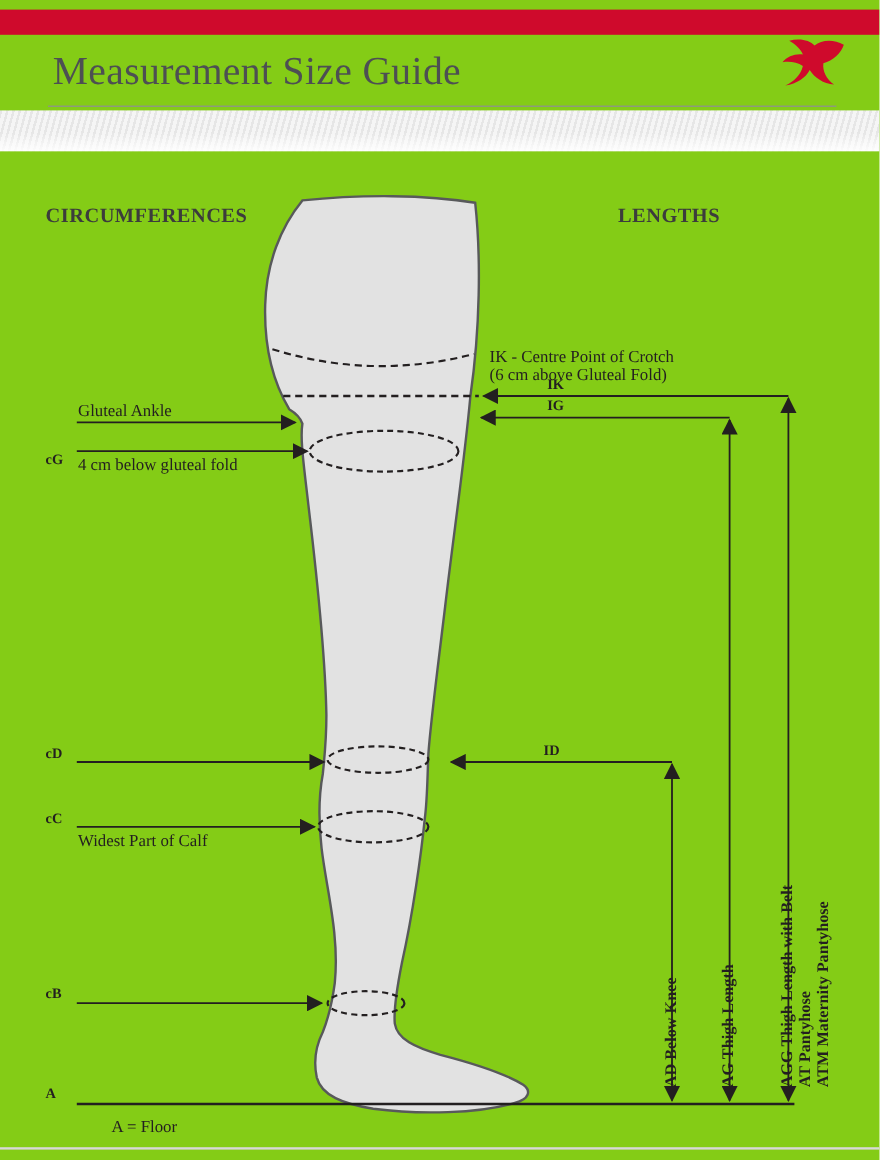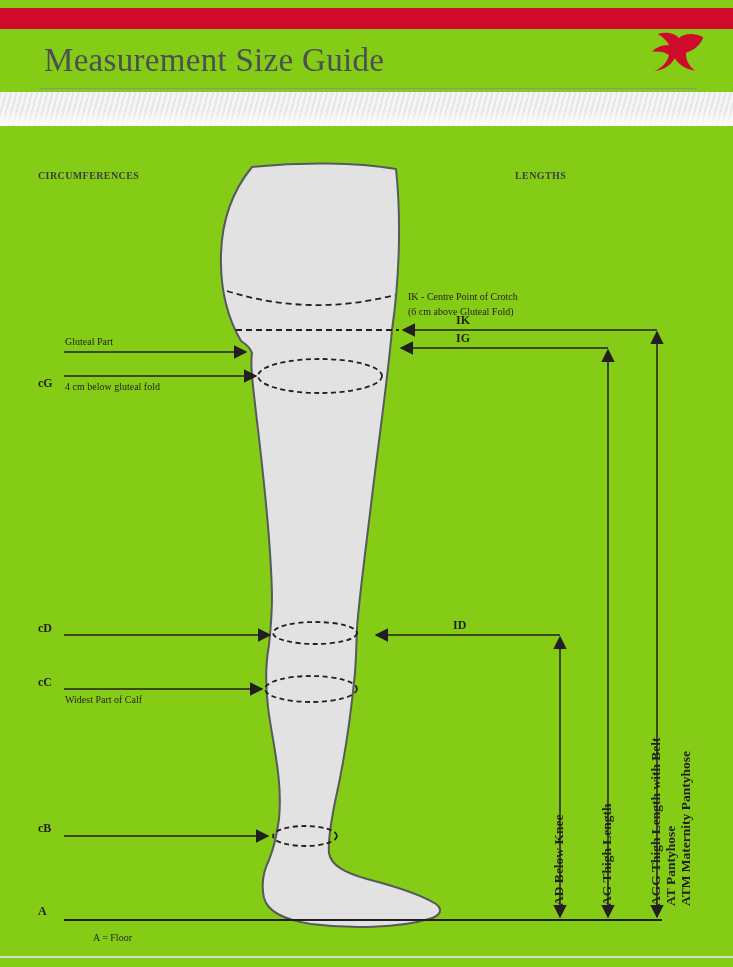--- a/index.html
+++ b/index.html
@@ -18,22 +18,22 @@
     position:absolute;left:0;right:0;top:92px;height:34px;
     background-image:
       linear-gradient(rgba(255,255,255,0) 55%, rgba(255,255,255,.9)),
       repeating-linear-gradient(105deg,#e6e6e6 0px,#e6e6e6 2px,#f5f5f5 2px,#f5f5f5 5px);
   }
   .bottom-rule{position:absolute;left:0;right:0;top:956px;height:2px;background:#d8d8d8;}
 
   .diagram{position:absolute;left:0;top:0;width:733px;height:967px;}
   .diagram svg{position:absolute;left:0;top:0;}
 
-  .lbl{position:absolute;font-size:10px;line-height:1.18;color:#231f20;}
-  .sec{position:absolute;font-size:10px;font-weight:bold;letter-spacing:.4px;color:#3c3c3c;}
+  .lbl{position:absolute;font-size:14px;line-height:1.18;color:#231f20;}
+  .sec{position:absolute;font-size:17px;font-weight:bold;letter-spacing:.4px;color:#3c3c3c;}
   .code{position:absolute;font-size:12px;font-weight:bold;color:#231f20;}
   .vlabel{
     position:absolute;white-space:nowrap;font-size:13.5px;font-weight:bold;
     line-height:15px;transform-origin:0 100%;transform:rotate(-90deg);color:#231f20;
   }
 </style>
 </head>
 <body>
 
 <div class="page">
@@ -94,21 +94,21 @@
       <line x1="560" y1="637" x2="560" y2="917" stroke="#231f20" stroke-width="1.5" marker-start="url(#ah)" marker-end="url(#ah)"></line>
       <line x1="608" y1="350" x2="608" y2="917" stroke="#231f20" stroke-width="1.5" marker-start="url(#ah)" marker-end="url(#ah)"></line>
       <line x1="657" y1="332" x2="657" y2="917" stroke="#231f20" stroke-width="1.5" marker-start="url(#ah)" marker-end="url(#ah)"></line>
 
       <line x1="64" y1="920" x2="662" y2="920" stroke="#231f20" stroke-width="2"></line>
     </svg>
 
     <div class="sec" style="left:38px;top:170px;">CIRCUMFERENCES</div>
     <div class="sec" style="left:487px;top:170px;margin-left:28px;">LENGTHS</div>
 
-    <div class="lbl" style="left:65px;top:336px;">Gluteal Part</div>
+    <div class="lbl" style="left:65px;top:336px;">Gluteal Ankle</div>
     <div class="code" style="left:38px;top:376px;">cG</div>
     <div class="lbl" style="left:65px;top:381px;">4 cm below gluteal fold</div>
 
     <div class="code" style="left:38px;top:621px;">cD</div>
 
     <div class="code" style="left:38px;top:675px;">cC</div>
     <div class="lbl" style="left:65px;top:694px;">Widest Part of Calf</div>
 
     <div class="code" style="left:38px;top:821px;">cB</div>
 

